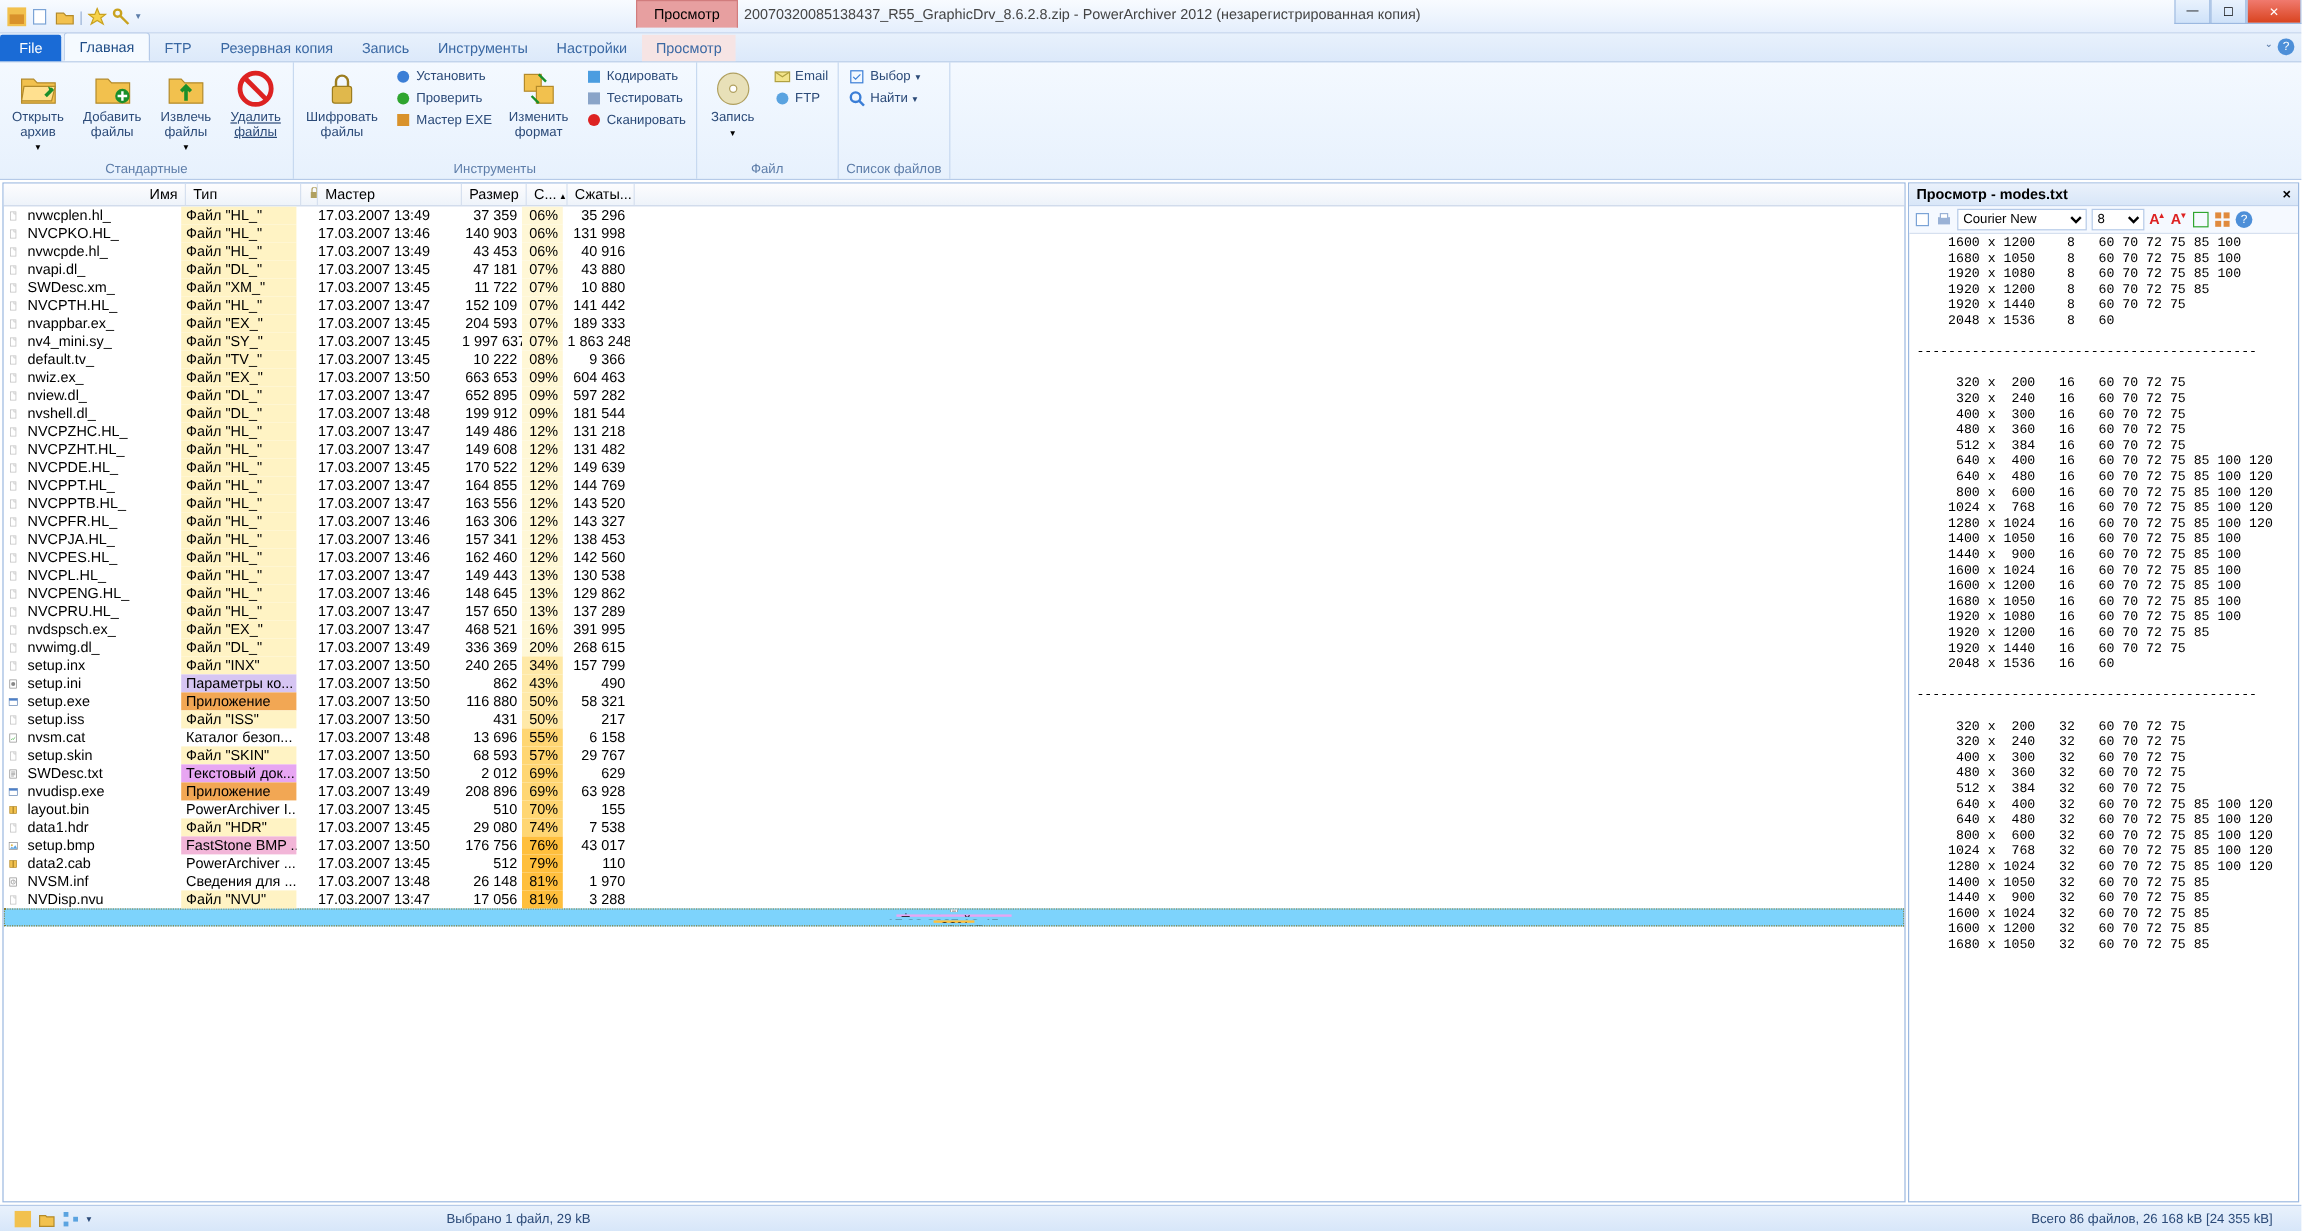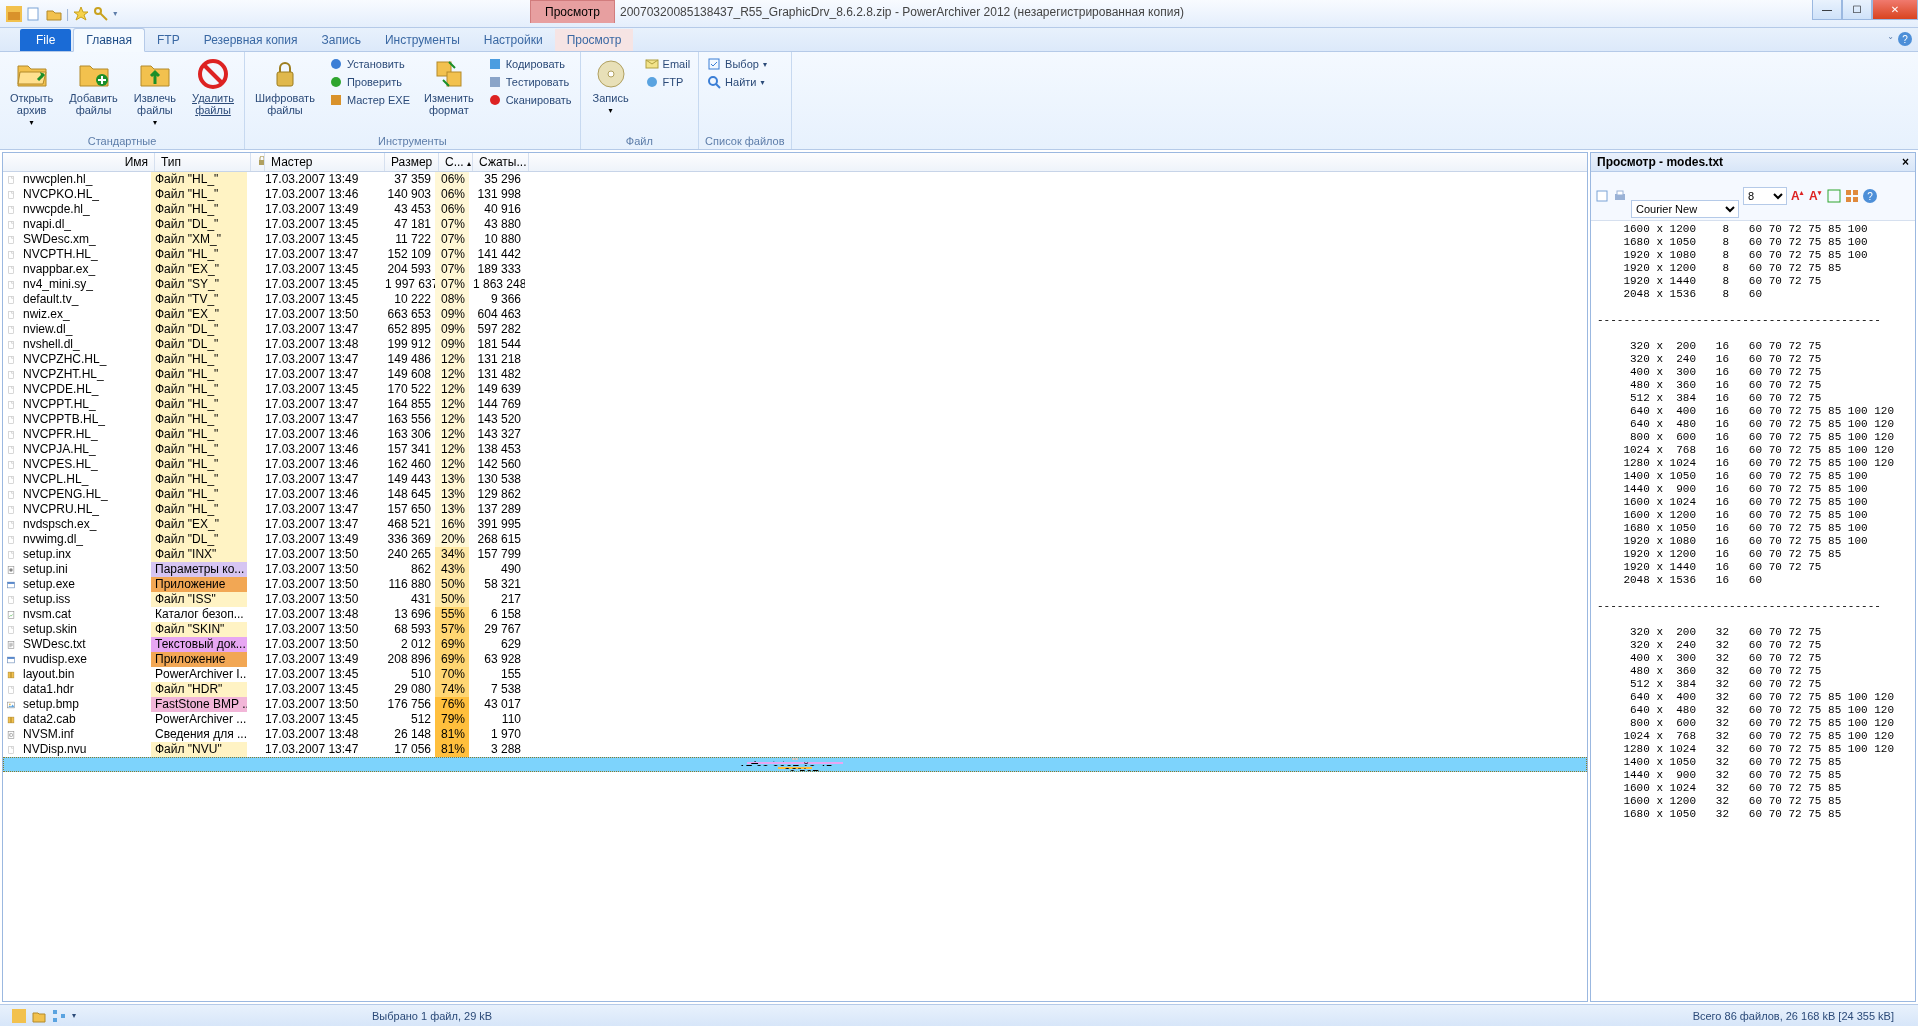--- a/index.html
+++ b/index.html
@@ -9,21 +9,21 @@
 .titlebar { height: 28px; background: linear-gradient(#f8fbff,#e4eefc); display: flex; align-items: center; border-bottom: 1px solid #b5cae8; position: relative; }
 .qat { display: flex; align-items: center; gap: 4px; padding: 0 6px; }
 .qat .ico { width: 16px; height: 16px; }
 .ctx-tab { position: absolute; left: 530px; top: 0; background: #e79fa0; padding: 4px 14px; font-size: 12px; border: 1px solid #d17c7d; border-bottom: none; }
 .title-text { position: absolute; left: 620px; top: 5px; font-size: 12px; color: #444; }
 .win-controls { position: absolute; right: 0; top: 0; display: flex; height: 20px; }
 .win-btn { width: 30px; display: flex; align-items: center; justify-content: center; background: linear-gradient(#e9f2fd,#cfe2f9); border: 1px solid #9bb8e0; border-top: none; font-size: 10px; }
 .win-btn.close { background: linear-gradient(#f07a6e,#d9431f); color: #fff; width: 46px; }
 
 
-.tab-row { height: 24px; background: linear-gradient(#e8f1fc,#dce9fa); display: flex; align-items: center; border-bottom: 1px solid #b5cae8; padding-left: 20px; position: relative; }
+.tab-row { height: 24px; background: linear-gradient(#e8f1fc,#dce9fa); display: flex; align-items: flex-end; border-bottom: 1px solid #b5cae8; padding-left: 0; position: relative; }
 .file-tab { background: #1a6bd6; color: #fff; padding: 4px 16px; border-radius: 2px 2px 0 0; margin-right: 2px; }
 .tab { padding: 4px 12px; color: #3a68a3; cursor: pointer; }
 .tab.active { background: #f5faff; border: 1px solid #b5cae8; border-bottom: 1px solid #f5faff; border-radius: 3px 3px 0 0; color: #1f4d87; }
 .tab.context { background: #f6e4e4; }
 .tab-help { position: absolute; right: 6px; top: 4px; display: flex; gap: 4px; }
 .help-ico { width: 14px; height: 14px; border-radius: 50%; background: #4d8fd8; color: #fff; font-size: 10px; display: flex; align-items: center; justify-content: center; }
 
 
 .ribbon { background: linear-gradient(#f4f9ff,#e7f1fd); border-bottom: 1px solid #b5cae8; display: flex; }
 .rgroup { border-right: 1px solid #c7d9f0; padding: 4px 6px 2px 6px; display: flex; flex-direction: column; }
@@ -89,21 +89,21 @@
 
 .p-low { background: #fff7d6; }
 .p-mid { background: #ffe9a8; }
 .p-high { background: #ffd673; }
 .p-vhigh { background: #ffbf3d; }
 
 
 .preview-head { background: linear-gradient(#eaf1fb,#d8e6f8); border-bottom: 1px solid #b5cae8; padding: 2px 6px; font-weight: bold; font-size: 12px; display: flex; justify-content: space-between; }
 .preview-tools { display: flex; align-items: center; gap: 4px; padding: 2px 4px; border-bottom: 1px solid #d6e0ef; background: #f5f9ff; }
 .preview-tools select, .preview-tools input { font-size: 11px; border: 1px solid #b5cae8; background: #fff; }
-.preview-tools .fontsel { width: 108px; height: 18px; margin-top: 26px; }
+.preview-tools .fontsel { width: 108px; height: 18px; }
 .preview-tools .sizesel { width: 44px; height: 18px; }
 .preview-body { flex: 1; overflow: auto; font-family: "Courier New", monospace; font-size: 11px; white-space: pre; padding: 2px 6px; line-height: 13px; color: #000; }
 .tico { width: 14px; height: 14px; display: inline-block; }
 
 
 .status { height: 22px; background: linear-gradient(#e8f1fc,#d7e6f9); border-top: 1px solid #b5cae8; display: flex; align-items: center; font-size: 11px; color: #2b4a78; }
 .status .seg { padding: 0 12px; }
 .status .seg.left { width: 360px; display:flex; gap:6px; align-items:center;}
 .status .seg.center { flex: 1; text-align: left; }
 .status .seg.right { text-align: right; padding-right: 24px; }

